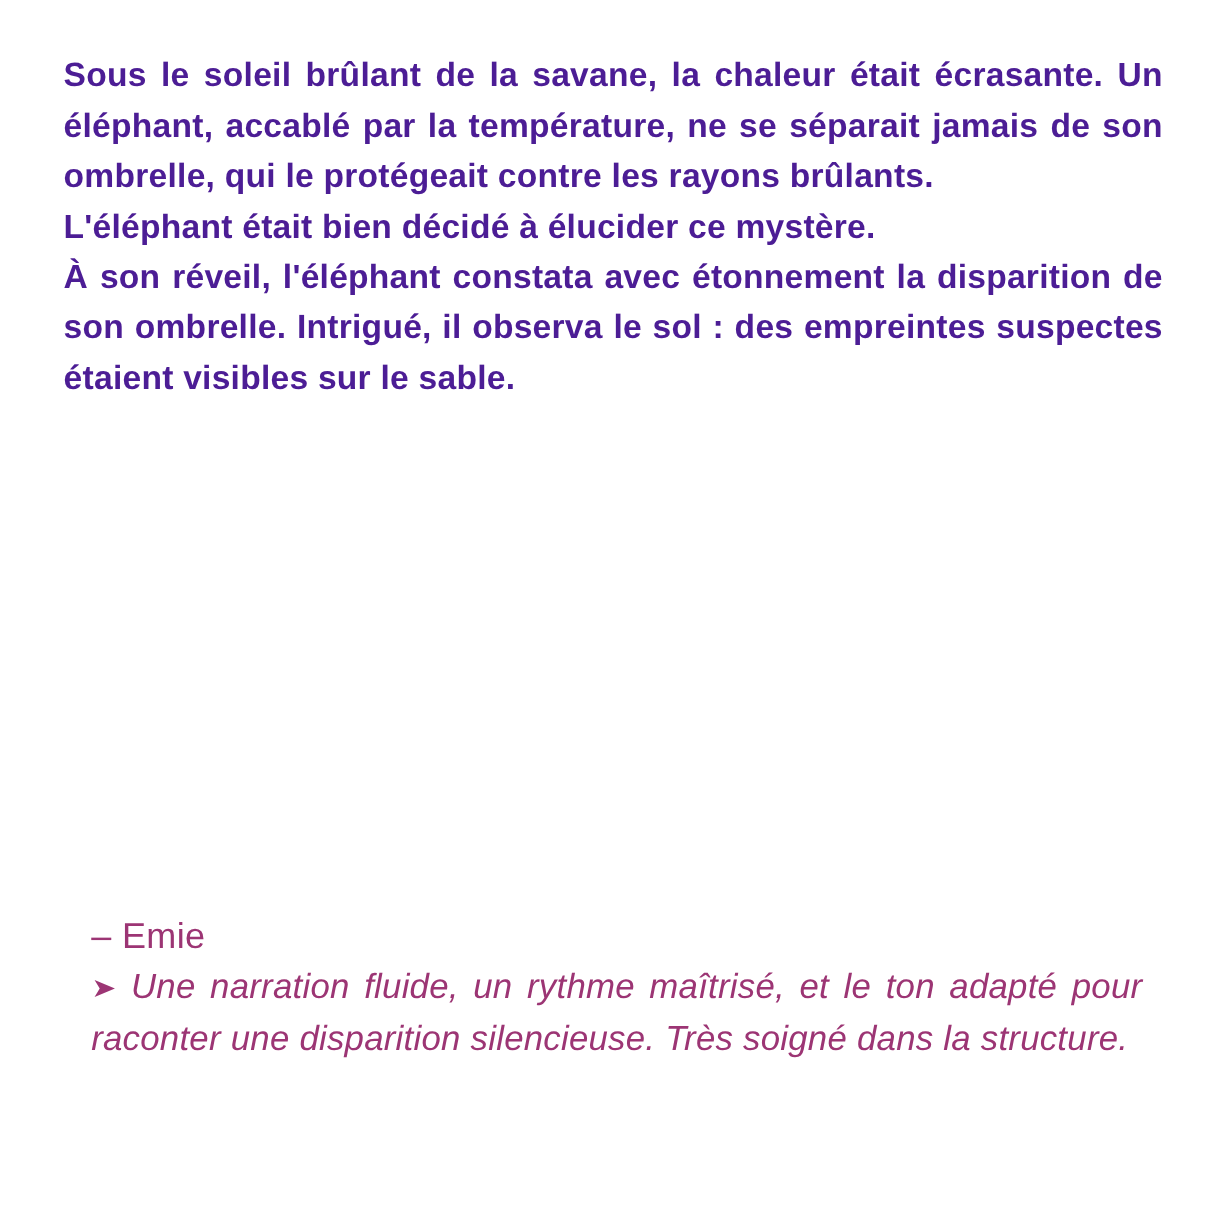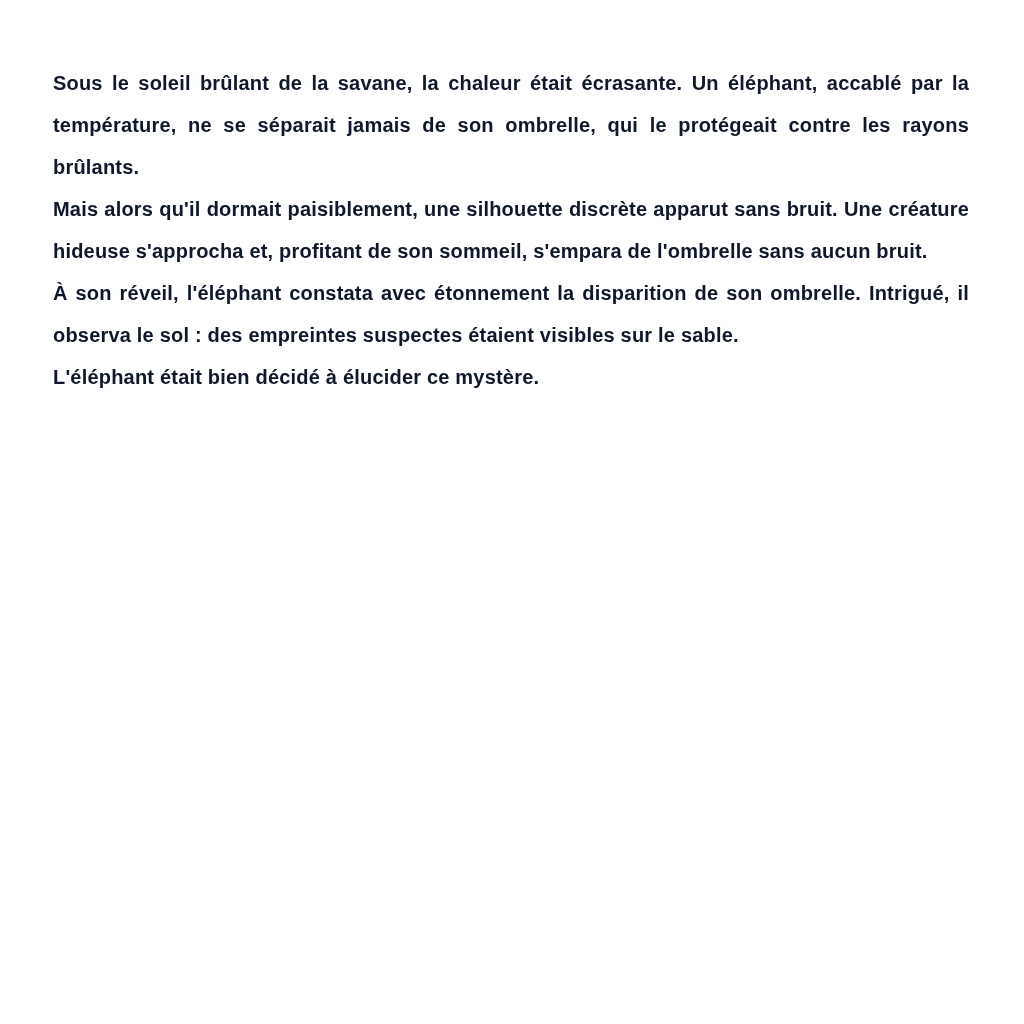--- a/index.html
+++ b/index.html
@@ -15,26 +15,25 @@
     overflow: hidden;
     font-family: "Liberation Sans", sans-serif;
   }
   .story {
     position: absolute;
     left: 53px;
     top: 42px;
     width: 916px;
     font-family: "Liberation Sans", sans-serif;
     font-weight: 700;
-    font-size: 20px;
+    font-size: 28px;
     line-height: 42px;
-    color: #0f172a;
+    color: #4c1d95;
     text-align: justify;
     letter-spacing: 0.2px;
-    margin-top: 20px;
   }
   .story p {
     margin: 0;
     padding: 0;
   }
   .review {
     position: absolute;
     left: 76px;
     top: 760px;
     width: 876px;
@@ -66,19 +65,24 @@
     transform: scaleY(0.9);
   }
 </style>
 </head>
 <body>
 
 <div class="page">
 
   <main class="story">
     <p>Sous le soleil brûlant de la savane, la chaleur était écrasante. Un éléphant, accablé par la température, ne se séparait jamais de son ombrelle, qui le protégeait contre les rayons brûlants.</p>
-    <p>Mais alors qu'il dormait paisiblement, une silhouette discrète apparut sans bruit. Une créature hideuse s'approcha et, profitant de son sommeil, s'empara de l'ombrelle sans aucun bruit.</p>
+    <p>L'éléphant était bien décidé à élucider ce mystère.</p>
     <p>À son réveil, l'éléphant constata avec étonnement la disparition de son ombrelle. Intrigué, il observa le sol : des empreintes suspectes étaient visibles sur le sable.</p>
-    <p>L'éléphant était bien décidé à élucider ce mystère.</p>
   </main>
 
+  <footer class="review">
+    <p class="signature">– Emie</p>
+    <p class="comment">
+      <span class="arrow-icon">➤</span><span>Une narration fluide, un rythme maîtrisé, et le ton adapté pour raconter une disparition silencieuse. Très soigné dans la structure.</span>
+    </p>
+  </footer>
 
 </div>
 
 </body></html>

